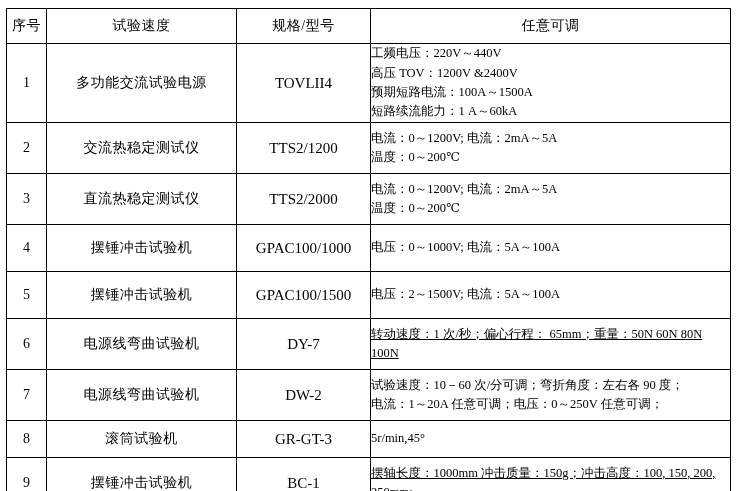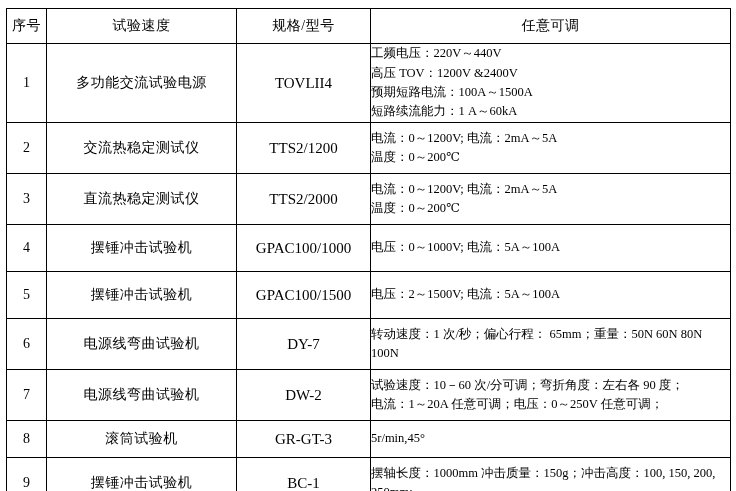--- a/index.html
+++ b/index.html
@@ -62,20 +62,21 @@
     text-align: left;
     font-size: 12.5px;
     line-height: 1.55;
     padding: 5px 6px 5px 8px;
   }
   .cell-range .line {
     white-space: nowrap;
   }
   .cell-range .line.wrap {
     white-space: normal;
+    text-decoration: underline;
   }
   tr.r-tall td { height: 78px; }
   tr.r-mid  td { height: 46px; }
   tr.r-two  td { height: 50px; }
   tr.r-one  td { height: 36px; }
 </style>
 </head>
 <body>
 
 <div class="sheet">

